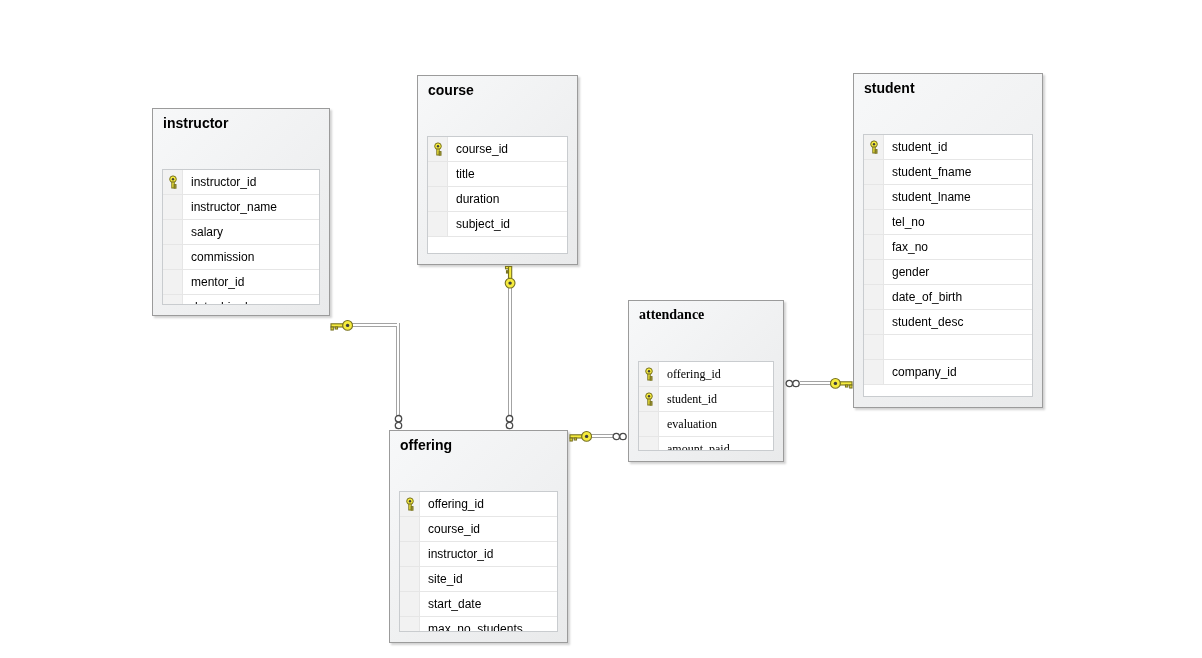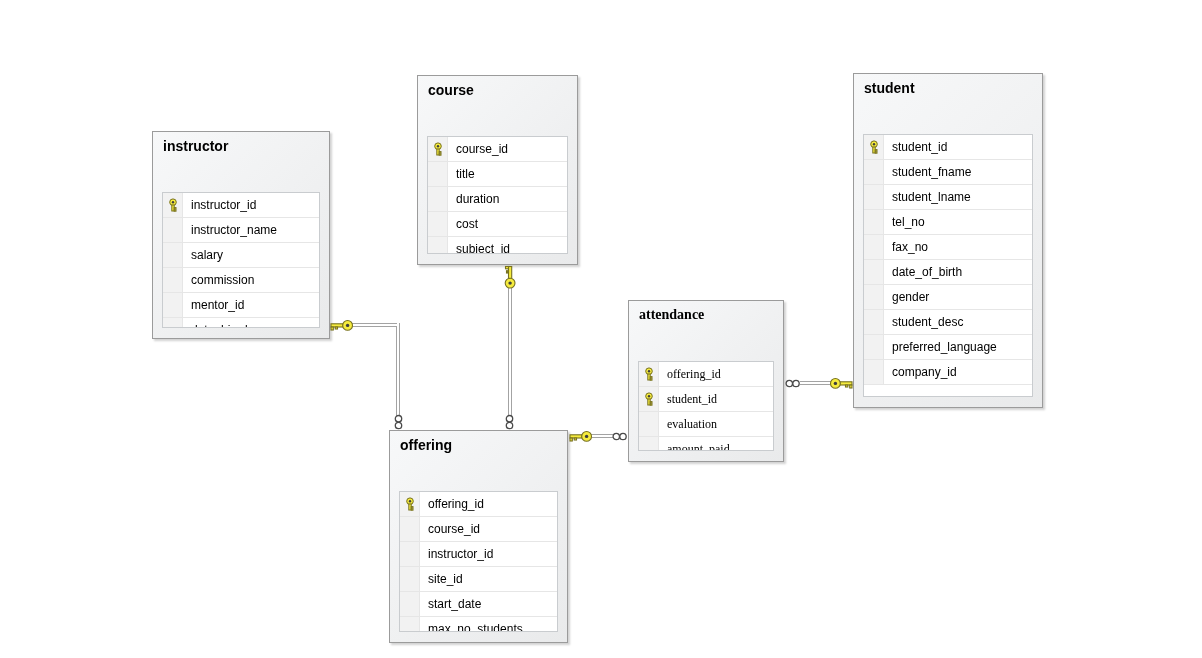--- a/index.html
+++ b/index.html
@@ -27,21 +27,21 @@
   .icon-cell {
     width:20px; box-sizing:border-box; background:#f2f2f2;
     border-right:1px solid #e6e6e6;
     display:flex; align-items:center; justify-content:center; flex:none;
   }
   .col-name {
     flex:1; font-size:12px; color:#000000; line-height:24px;
     padding-left:8px; white-space:nowrap; overflow:hidden;
   }
   
-  #tb-instructor { left:152px; top:131px; width:178px; height:208px; }
+  #tb-instructor { left:152px; top:108px; width:178px; height:208px; }
   #tb-course     { left:417px; top:75px;  width:161px; height:190px; }
   #tb-student    { left:853px; top:73px;  width:190px; height:335px; }
   #tb-attendance { left:628px; top:300px; width:156px; height:162px;font-family:Liberation Serif, serif; }
   #tb-offering   { left:389px; top:430px; width:179px; height:213px;justify-content:center; }
   
   .conn-h { position:absolute; height:4px; box-sizing:border-box; background:#fff;
             border-top:1px solid #a3a3a3; border-bottom:1px solid #a3a3a3; }
   .conn-v { position:absolute; width:4px; box-sizing:border-box; background:#fff;
             border-left:1px solid #a3a3a3; border-right:1px solid #a3a3a3; }
   .glyph  { position:absolute; }
@@ -111,24 +111,20 @@
         <div class="row">
           <span class="icon-cell"></span>
           <span class="col-name">title</span>
         </div>
         <div class="row">
           <span class="icon-cell"></span>
           <span class="col-name">duration</span>
         </div>
         <div class="row">
           <span class="icon-cell"></span>
-          <span class="col-name">cost</span>
-        </div>
-        <div class="row">
-          <span class="icon-cell"></span>
           <span class="col-name">subject_id</span>
         </div>
       </div>
   </div>
 
   <div class="table-box" id="tb-student">
     <div class="table-title">student</div>
     <div class="grid">
         <div class="row">
           <span class="icon-cell">
@@ -155,33 +151,32 @@
         <div class="row">
           <span class="icon-cell"></span>
           <span class="col-name">tel_no</span>
         </div>
         <div class="row">
           <span class="icon-cell"></span>
           <span class="col-name">fax_no</span>
         </div>
         <div class="row">
           <span class="icon-cell"></span>
+          <span class="col-name">gender</span>
+        </div>
+        <div class="row">
+          <span class="icon-cell"></span>
           <span class="col-name">date_of_birth</span>
         </div>
         <div class="row">
           <span class="icon-cell"></span>
-          <span class="col-name">gender</span>
-        </div>
-        <div class="row">
-          <span class="icon-cell"></span>
           <span class="col-name">student_desc</span>
         </div>
         <div class="row">
           <span class="icon-cell"></span>
-          <span class="col-name">preferred_language</span>
         </div>
         <div class="row">
           <span class="icon-cell"></span>
           <span class="col-name">company_id</span>
         </div>
       </div>
   </div>
 
   <div class="table-box" id="tb-attendance">
     <div class="table-title">attendance</div>

